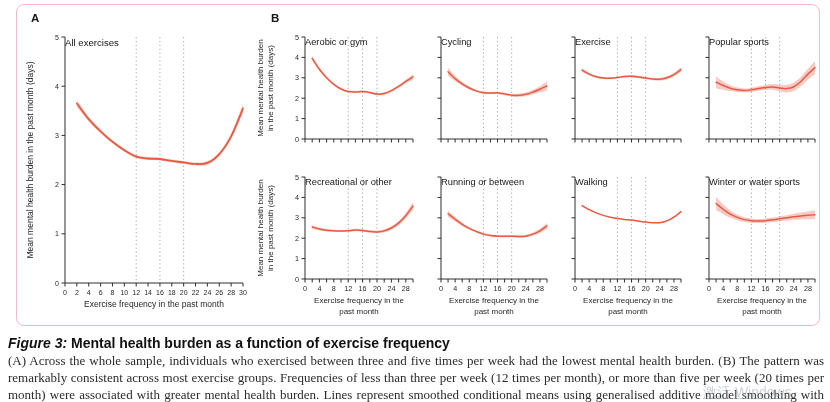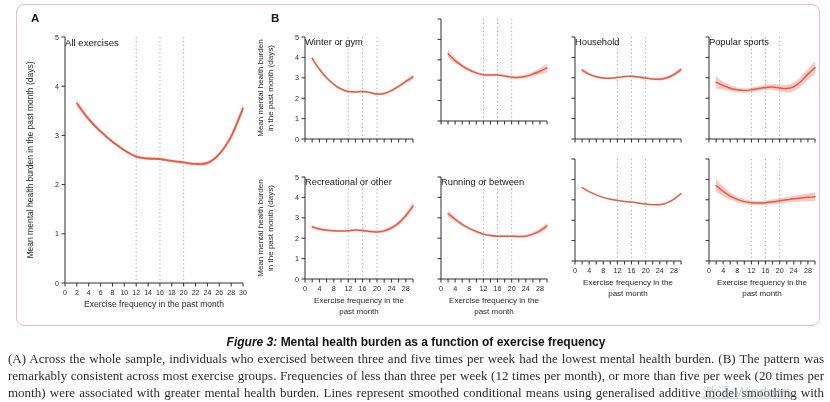--- a/index.html
+++ b/index.html
@@ -16,21 +16,21 @@
   .chart-title{position:absolute;top:3px;font-weight:normal;font-size:9.3px;color:#161616;white-space:nowrap;margin-top:23px;}
   .panel-a .panel-letter{left:6px;}
   .panel-a .chart-title{left:40px;font-size:9.6px;}
   .cell.colfirst .panel-letter{left:16px;}
   .cell.colfirst .chart-title{left:50px;}
   .cell.colrest .chart-title{left:20px;}
   .chart-canvas{display:block;}
   .chart-canvas svg{display:block;}
   svg text{font-family:"Liberation Sans",sans-serif;fill:#231f20;}
   .caption{position:absolute;left:8px;top:335px;width:816px;}
-  .caption-title{font-size:12px;font-weight:bold;color:#111;text-align:center;}
+  .caption-title{font-size:14px;font-weight:bold;color:#111;}
   .caption-label{font-style:italic;}
   .caption-body{font-size:13px;line-height:1.3;margin-top:2px;color:#2b2b2b;text-align:justify;font-family:Liberation Serif, serif;}
   .watermark{position:absolute;left:703px;top:384px;font-size:14px;color:#9aa0ab;opacity:0.5;white-space:nowrap;text-decoration:underline;}
 </style>
 </head>
 <body>
 
 <div class="page">
   <div class="figure-box">
 
@@ -97,21 +97,21 @@
           </svg>
         </div>
     </div>
 
     <div class="panel-b">
       <div class="b-grid">
 
         <div class="cell colfirst">
           <div class="chart-header">
             <span class="panel-letter">B</span>
-            <span class="chart-title">Winter or gym</span>
+            <span class="chart-title">Aerobic or gym</span>
           </div>
           <div class="chart-canvas">
               <svg width="166" height="122" viewBox="0 0 166 122">
                 <line x1="93.2" x2="93.2" y1="8" y2="110" stroke="#9fadb6" stroke-width="1" stroke-dasharray="1.3,2.6"></line>
                 <line x1="107.6" x2="107.6" y1="8" y2="110" stroke="#9fadb6" stroke-width="1" stroke-dasharray="1.3,2.6"></line>
                 <line x1="122" x2="122" y1="8" y2="110" stroke="#9fadb6" stroke-width="1" stroke-dasharray="1.3,2.6"></line>
                 <path d="M57.20,26.97C58.40,28.91 62.00,35.17 64.40,38.60C66.80,42.03 69.20,44.96 71.60,47.58C74.00,50.19 76.40,52.40 78.80,54.31C81.20,56.21 83.60,57.81 86.00,59.00C88.40,60.19 90.80,60.97 93.20,61.45C95.60,61.92 98.00,61.86 100.40,61.86C102.80,61.86 105.20,61.35 107.60,61.45C110.00,61.55 112.40,62.03 114.80,62.47C117.20,62.91 119.60,63.96 122.00,64.10C124.40,64.24 126.80,63.90 129.20,63.28C131.60,62.67 134.00,61.65 136.40,60.43C138.80,59.20 141.20,57.57 143.60,55.94C146.00,54.31 148.40,52.44 150.80,50.64C153.20,48.83 156.80,46.05 158.00,45.13L158.00,50.43C156.80,51.08 153.20,52.91 150.80,54.31C148.40,55.70 146.00,57.37 143.60,58.80C141.20,60.22 138.80,61.72 136.40,62.88C134.00,64.03 131.60,65.19 129.20,65.73C126.80,66.28 124.40,66.34 122.00,66.14C119.60,65.94 117.20,64.95 114.80,64.51C112.40,64.07 110.00,63.59 107.60,63.49C105.20,63.39 102.80,63.90 100.40,63.90C98.00,63.90 95.60,63.96 93.20,63.49C90.80,63.01 88.40,62.23 86.00,61.04C83.60,59.85 81.20,58.18 78.80,56.35C76.40,54.51 74.00,52.44 71.60,50.02C69.20,47.61 66.80,44.89 64.40,41.86C62.00,38.84 58.40,33.53 57.20,31.87Z" fill="#e75b44" fill-opacity="0.32" stroke="none"></path>
                 <path d="M57.20,29.42C58.40,31.22 62.00,37.00 64.40,40.23C66.80,43.46 69.20,46.28 71.60,48.80C74.00,51.32 76.40,53.46 78.80,55.33C81.20,57.20 83.60,58.83 86.00,60.02C88.40,61.21 90.80,61.99 93.20,62.47C95.60,62.94 98.00,62.88 100.40,62.88C102.80,62.88 105.20,62.37 107.60,62.47C110.00,62.57 112.40,63.05 114.80,63.49C117.20,63.93 119.60,64.95 122.00,65.12C124.40,65.29 126.80,65.09 129.20,64.51C131.60,63.93 134.00,62.84 136.40,61.65C138.80,60.46 141.20,58.90 143.60,57.37C146.00,55.84 148.40,54.07 150.80,52.47C153.20,50.87 156.80,48.56 158.00,47.78" fill="none" stroke="#e75b44" stroke-width="1.5" stroke-linecap="round"></path>
                 <line x1="50" x2="50" y1="8" y2="110" stroke="#2e2e2e" stroke-width="1"></line>
                 <line x1="50" x2="158" y1="110" y2="110" stroke="#2e2e2e" stroke-width="1"></line>
@@ -143,20 +143,23 @@
                 <line x1="143.60000000000002" x2="143.60000000000002" y1="110" y2="113.5" stroke="#2e2e2e" stroke-width="1"></line>
                 <line x1="150.8" x2="150.8" y1="110" y2="113.5" stroke="#2e2e2e" stroke-width="1"></line>
                 <line x1="158" x2="158" y1="110" y2="113.5" stroke="#2e2e2e" stroke-width="1"></line>
                 <text x="8" y="59" text-anchor="middle" font-size="8" transform="rotate(-90 8 59)">Mean mental health burden</text>
                 <text x="18" y="59" text-anchor="middle" font-size="8" transform="rotate(-90 18 59)">in the past month (days)</text>
               </svg>
             </div>
         </div>
 
         <div class="cell colrest">
+          <div class="chart-header">
+            <span class="chart-title">Cycling</span>
+          </div>
           <div class="chart-canvas">
               <svg width="134" height="122" viewBox="0 0 134 122">
                 <line x1="62.400000000000006" x2="62.400000000000006" y1="8" y2="110" stroke="#9fadb6" stroke-width="1" stroke-dasharray="1.3,2.6"></line>
                 <line x1="76.53333333333333" x2="76.53333333333333" y1="8" y2="110" stroke="#9fadb6" stroke-width="1" stroke-dasharray="1.3,2.6"></line>
                 <line x1="90.66666666666666" x2="90.66666666666666" y1="8" y2="110" stroke="#9fadb6" stroke-width="1" stroke-dasharray="1.3,2.6"></line>
                 <path d="M27.07,38.60C28.24,39.99 31.78,44.55 34.13,46.96C36.49,49.38 38.84,51.32 41.20,53.08C43.56,54.85 45.91,56.31 48.27,57.57C50.62,58.83 52.98,59.82 55.33,60.63C57.69,61.45 60.04,62.09 62.40,62.47C64.76,62.84 67.11,62.84 69.47,62.88C71.82,62.91 74.18,62.54 76.53,62.67C78.89,62.81 81.24,63.35 83.60,63.69C85.96,64.03 88.31,64.54 90.67,64.71C93.02,64.88 95.38,64.92 97.73,64.71C100.09,64.51 102.44,64.13 104.80,63.49C107.16,62.84 109.51,61.89 111.87,60.84C114.22,59.78 116.58,58.56 118.93,57.16C121.29,55.77 124.82,53.25 126.00,52.47L126.00,61.45C124.82,61.75 121.29,62.64 118.93,63.28C116.58,63.93 114.22,64.68 111.87,65.32C109.51,65.97 107.16,66.72 104.80,67.16C102.44,67.60 100.09,67.91 97.73,67.98C95.38,68.04 93.02,67.87 90.67,67.57C88.31,67.26 85.96,66.55 83.60,66.14C81.24,65.73 78.89,65.26 76.53,65.12C74.18,64.98 71.82,65.36 69.47,65.32C67.11,65.29 64.76,65.29 62.40,64.92C60.04,64.54 57.69,63.83 55.33,63.08C52.98,62.33 50.62,61.48 48.27,60.43C45.91,59.37 43.56,58.12 41.20,56.76C38.84,55.40 36.49,53.93 34.13,52.27C31.78,50.60 28.24,47.68 27.07,46.76Z" fill="#e75b44" fill-opacity="0.32" stroke="none"></path>
                 <path d="M27.07,42.68C28.24,43.84 31.78,47.58 34.13,49.62C36.49,51.66 38.84,53.36 41.20,54.92C43.56,56.48 45.91,57.84 48.27,59.00C50.62,60.16 52.98,61.07 55.33,61.86C57.69,62.64 60.04,63.32 62.40,63.69C64.76,64.07 67.11,64.07 69.47,64.10C71.82,64.13 74.18,63.76 76.53,63.90C78.89,64.03 81.24,64.54 83.60,64.92C85.96,65.29 88.31,65.90 90.67,66.14C93.02,66.38 95.38,66.48 97.73,66.34C100.09,66.21 102.44,65.87 104.80,65.32C107.16,64.78 109.51,63.93 111.87,63.08C114.22,62.23 116.58,61.24 118.93,60.22C121.29,59.20 124.82,57.50 126.00,56.96" fill="none" stroke="#e75b44" stroke-width="1.5" stroke-linecap="round"></path>
                 <line x1="20" x2="20" y1="8" y2="110" stroke="#2e2e2e" stroke-width="1"></line>
                 <line x1="20" x2="126" y1="110" y2="110" stroke="#2e2e2e" stroke-width="1"></line>
                 <line x1="16.5" x2="20" y1="110" y2="110" stroke="#2e2e2e" stroke-width="1"></line>
@@ -180,21 +183,21 @@
                 <line x1="104.80000000000001" x2="104.80000000000001" y1="110" y2="113.5" stroke="#2e2e2e" stroke-width="1"></line>
                 <line x1="111.86666666666667" x2="111.86666666666667" y1="110" y2="113.5" stroke="#2e2e2e" stroke-width="1"></line>
                 <line x1="118.93333333333334" x2="118.93333333333334" y1="110" y2="113.5" stroke="#2e2e2e" stroke-width="1"></line>
                 <line x1="126" x2="126" y1="110" y2="113.5" stroke="#2e2e2e" stroke-width="1"></line>
               </svg>
             </div>
         </div>
 
         <div class="cell colrest">
           <div class="chart-header">
-            <span class="chart-title">Household</span>
+            <span class="chart-title">Exercise</span>
           </div>
           <div class="chart-canvas">
               <svg width="134" height="122" viewBox="0 0 134 122">
                 <line x1="62.400000000000006" x2="62.400000000000006" y1="8" y2="110" stroke="#9fadb6" stroke-width="1" stroke-dasharray="1.3,2.6"></line>
                 <line x1="76.53333333333333" x2="76.53333333333333" y1="8" y2="110" stroke="#9fadb6" stroke-width="1" stroke-dasharray="1.3,2.6"></line>
                 <line x1="90.66666666666666" x2="90.66666666666666" y1="8" y2="110" stroke="#9fadb6" stroke-width="1" stroke-dasharray="1.3,2.6"></line>
                 <path d="M27.07,39.01C28.24,39.79 31.78,42.44 34.13,43.70C36.49,44.96 38.84,45.84 41.20,46.56C43.56,47.27 45.91,47.71 48.27,47.98C50.62,48.26 52.98,48.26 55.33,48.19C57.69,48.12 60.04,47.85 62.40,47.58C64.76,47.30 67.11,46.83 69.47,46.56C71.82,46.28 74.18,45.91 76.53,45.94C78.89,45.98 81.24,46.45 83.60,46.76C85.96,47.07 88.31,47.44 90.67,47.78C93.02,48.12 95.38,48.63 97.73,48.80C100.09,48.97 102.44,49.07 104.80,48.80C107.16,48.53 109.51,48.02 111.87,47.17C114.22,46.32 116.58,45.20 118.93,43.70C121.29,42.20 124.82,39.11 126.00,38.19L126.00,43.09C124.82,43.80 121.29,46.15 118.93,47.37C116.58,48.60 114.22,49.72 111.87,50.43C109.51,51.15 107.16,51.52 104.80,51.66C102.44,51.79 100.09,51.49 97.73,51.25C95.38,51.01 93.02,50.57 90.67,50.23C88.31,49.89 85.96,49.51 83.60,49.21C81.24,48.90 78.89,48.49 76.53,48.39C74.18,48.29 71.82,48.39 69.47,48.60C67.11,48.80 64.76,49.34 62.40,49.62C60.04,49.89 57.69,50.16 55.33,50.23C52.98,50.30 50.62,50.23 48.27,50.02C45.91,49.82 43.56,49.58 41.20,49.00C38.84,48.43 36.49,47.54 34.13,46.56C31.78,45.57 28.24,43.67 27.07,43.09Z" fill="#e75b44" fill-opacity="0.32" stroke="none"></path>
                 <path d="M27.07,41.05C28.24,41.73 31.78,44.01 34.13,45.13C36.49,46.25 38.84,47.13 41.20,47.78C43.56,48.43 45.91,48.77 48.27,49.00C50.62,49.24 52.98,49.28 55.33,49.21C57.69,49.14 60.04,48.87 62.40,48.60C64.76,48.32 67.11,47.81 69.47,47.58C71.82,47.34 74.18,47.10 76.53,47.17C78.89,47.24 81.24,47.68 83.60,47.98C85.96,48.29 88.31,48.66 90.67,49.00C93.02,49.34 95.38,49.82 97.73,50.02C100.09,50.23 102.44,50.43 104.80,50.23C107.16,50.02 109.51,49.58 111.87,48.80C114.22,48.02 116.58,46.90 118.93,45.54C121.29,44.18 124.82,41.46 126.00,40.64" fill="none" stroke="#e75b44" stroke-width="1.5" stroke-linecap="round"></path>
                 <line x1="20" x2="20" y1="8" y2="110" stroke="#2e2e2e" stroke-width="1"></line>
                 <line x1="20" x2="126" y1="110" y2="110" stroke="#2e2e2e" stroke-width="1"></line>
@@ -363,20 +366,23 @@
                 <line x1="118.93333333333334" x2="118.93333333333334" y1="110" y2="113.5" stroke="#2e2e2e" stroke-width="1"></line>
                 <text x="118.93333333333334" y="122" text-anchor="middle" font-size="7.2">28</text>
                 <line x1="126" x2="126" y1="110" y2="113.5" stroke="#2e2e2e" stroke-width="1"></line>
                 <text x="73" y="134" text-anchor="middle" font-size="8">Exercise frequency in the</text>
                 <text x="73" y="144.5" text-anchor="middle" font-size="8">past month</text>
               </svg>
             </div>
         </div>
 
         <div class="cell colrest">
+          <div class="chart-header">
+            <span class="chart-title">Walking</span>
+          </div>
           <div class="chart-canvas">
               <svg width="134" height="150" viewBox="0 0 134 150">
                 <line x1="62.400000000000006" x2="62.400000000000006" y1="8" y2="110" stroke="#9fadb6" stroke-width="1" stroke-dasharray="1.3,2.6"></line>
                 <line x1="76.53333333333333" x2="76.53333333333333" y1="8" y2="110" stroke="#9fadb6" stroke-width="1" stroke-dasharray="1.3,2.6"></line>
                 <line x1="90.66666666666666" x2="90.66666666666666" y1="8" y2="110" stroke="#9fadb6" stroke-width="1" stroke-dasharray="1.3,2.6"></line>
                 <path d="M27.07,35.74C28.24,36.46 31.78,38.74 34.13,40.03C36.49,41.32 38.84,42.51 41.20,43.50C43.56,44.48 45.91,45.23 48.27,45.94C50.62,46.66 52.98,47.27 55.33,47.78C57.69,48.29 60.04,48.63 62.40,49.00C64.76,49.38 67.11,49.75 69.47,50.02C71.82,50.30 74.18,50.36 76.53,50.64C78.89,50.91 81.24,51.32 83.60,51.66C85.96,52.00 88.31,52.40 90.67,52.68C93.02,52.95 95.38,53.22 97.73,53.29C100.09,53.36 102.44,53.42 104.80,53.08C107.16,52.74 109.51,52.20 111.87,51.25C114.22,50.30 116.58,48.97 118.93,47.37C121.29,45.77 124.82,42.61 126.00,41.66L126.00,43.70C124.82,44.58 121.29,47.54 118.93,49.00C116.58,50.47 114.22,51.59 111.87,52.47C109.51,53.36 107.16,54.04 104.80,54.31C102.44,54.58 100.09,54.24 97.73,54.10C95.38,53.97 93.02,53.76 90.67,53.49C88.31,53.22 85.96,52.81 83.60,52.47C81.24,52.13 78.89,51.72 76.53,51.45C74.18,51.18 71.82,51.11 69.47,50.84C67.11,50.57 64.76,50.19 62.40,49.82C60.04,49.45 57.69,49.11 55.33,48.60C52.98,48.09 50.62,47.47 48.27,46.76C45.91,46.05 43.56,45.23 41.20,44.31C38.84,43.39 36.49,42.41 34.13,41.25C31.78,40.10 28.24,38.02 27.07,37.38Z" fill="#e75b44" fill-opacity="0.32" stroke="none"></path>
                 <path d="M27.07,36.56C28.24,37.24 31.78,39.42 34.13,40.64C36.49,41.86 38.84,42.95 41.20,43.90C43.56,44.86 45.91,45.64 48.27,46.35C50.62,47.07 52.98,47.68 55.33,48.19C57.69,48.70 60.04,49.04 62.40,49.41C64.76,49.79 67.11,50.16 69.47,50.43C71.82,50.70 74.18,50.77 76.53,51.04C78.89,51.32 81.24,51.72 83.60,52.06C85.96,52.40 88.31,52.81 90.67,53.08C93.02,53.36 95.38,53.59 97.73,53.70C100.09,53.80 102.44,54.00 104.80,53.70C107.16,53.39 109.51,52.78 111.87,51.86C114.22,50.94 116.58,49.72 118.93,48.19C121.29,46.66 124.82,43.60 126.00,42.68" fill="none" stroke="#e75b44" stroke-width="1.5" stroke-linecap="round"></path>
                 <line x1="20" x2="20" y1="8" y2="110" stroke="#2e2e2e" stroke-width="1"></line>
                 <line x1="20" x2="126" y1="110" y2="110" stroke="#2e2e2e" stroke-width="1"></line>
                 <line x1="16.5" x2="20" y1="110" y2="110" stroke="#2e2e2e" stroke-width="1"></line>
@@ -409,20 +415,23 @@
                 <line x1="118.93333333333334" x2="118.93333333333334" y1="110" y2="113.5" stroke="#2e2e2e" stroke-width="1"></line>
                 <text x="118.93333333333334" y="122" text-anchor="middle" font-size="7.2">28</text>
                 <line x1="126" x2="126" y1="110" y2="113.5" stroke="#2e2e2e" stroke-width="1"></line>
                 <text x="73" y="134" text-anchor="middle" font-size="8">Exercise frequency in the</text>
                 <text x="73" y="144.5" text-anchor="middle" font-size="8">past month</text>
               </svg>
             </div>
         </div>
 
         <div class="cell colrest">
+          <div class="chart-header">
+            <span class="chart-title">Winter or water sports</span>
+          </div>
           <div class="chart-canvas">
               <svg width="134" height="150" viewBox="0 0 134 150">
                 <line x1="62.400000000000006" x2="62.400000000000006" y1="8" y2="110" stroke="#9fadb6" stroke-width="1" stroke-dasharray="1.3,2.6"></line>
                 <line x1="76.53333333333333" x2="76.53333333333333" y1="8" y2="110" stroke="#9fadb6" stroke-width="1" stroke-dasharray="1.3,2.6"></line>
                 <line x1="90.66666666666666" x2="90.66666666666666" y1="8" y2="110" stroke="#9fadb6" stroke-width="1" stroke-dasharray="1.3,2.6"></line>
                 <path d="M27.07,27.99C28.24,29.22 31.78,33.09 34.13,35.34C36.49,37.58 38.84,39.76 41.20,41.46C43.56,43.16 45.91,44.41 48.27,45.54C50.62,46.66 52.98,47.54 55.33,48.19C57.69,48.83 60.04,49.11 62.40,49.41C64.76,49.72 67.11,49.99 69.47,50.02C71.82,50.06 74.18,49.85 76.53,49.62C78.89,49.38 81.24,48.97 83.60,48.60C85.96,48.22 88.31,47.78 90.67,47.37C93.02,46.96 95.38,46.59 97.73,46.15C100.09,45.71 102.44,45.16 104.80,44.72C107.16,44.28 109.51,43.87 111.87,43.50C114.22,43.12 116.58,42.85 118.93,42.48C121.29,42.10 124.82,41.46 126.00,41.25L126.00,50.23C124.82,50.23 121.29,50.19 118.93,50.23C116.58,50.26 114.22,50.33 111.87,50.43C109.51,50.53 107.16,50.67 104.80,50.84C102.44,51.01 100.09,51.21 97.73,51.45C95.38,51.69 93.02,52.00 90.67,52.27C88.31,52.54 85.96,52.85 83.60,53.08C81.24,53.32 78.89,53.53 76.53,53.70C74.18,53.87 71.82,54.07 69.47,54.10C67.11,54.14 64.76,54.07 62.40,53.90C60.04,53.73 57.69,53.53 55.33,53.08C52.98,52.64 50.62,51.96 48.27,51.25C45.91,50.53 43.56,49.82 41.20,48.80C38.84,47.78 36.49,46.42 34.13,45.13C31.78,43.84 28.24,41.73 27.07,41.05Z" fill="#e75b44" fill-opacity="0.32" stroke="none"></path>
                 <path d="M27.07,34.52C28.24,35.47 31.78,38.46 34.13,40.23C36.49,42.00 38.84,43.77 41.20,45.13C43.56,46.49 45.91,47.47 48.27,48.39C50.62,49.31 52.98,50.09 55.33,50.64C57.69,51.18 60.04,51.42 62.40,51.66C64.76,51.89 67.11,52.06 69.47,52.06C71.82,52.06 74.18,51.86 76.53,51.66C78.89,51.45 81.24,51.15 83.60,50.84C85.96,50.53 88.31,50.16 90.67,49.82C93.02,49.48 95.38,49.14 97.73,48.80C100.09,48.46 102.44,48.09 104.80,47.78C107.16,47.47 109.51,47.20 111.87,46.96C114.22,46.73 116.58,46.56 118.93,46.35C121.29,46.15 124.82,45.84 126.00,45.74" fill="none" stroke="#e75b44" stroke-width="1.5" stroke-linecap="round"></path>
                 <line x1="20" x2="20" y1="8" y2="110" stroke="#2e2e2e" stroke-width="1"></line>
                 <line x1="20" x2="126" y1="110" y2="110" stroke="#2e2e2e" stroke-width="1"></line>
                 <line x1="16.5" x2="20" y1="110" y2="110" stroke="#2e2e2e" stroke-width="1"></line>

